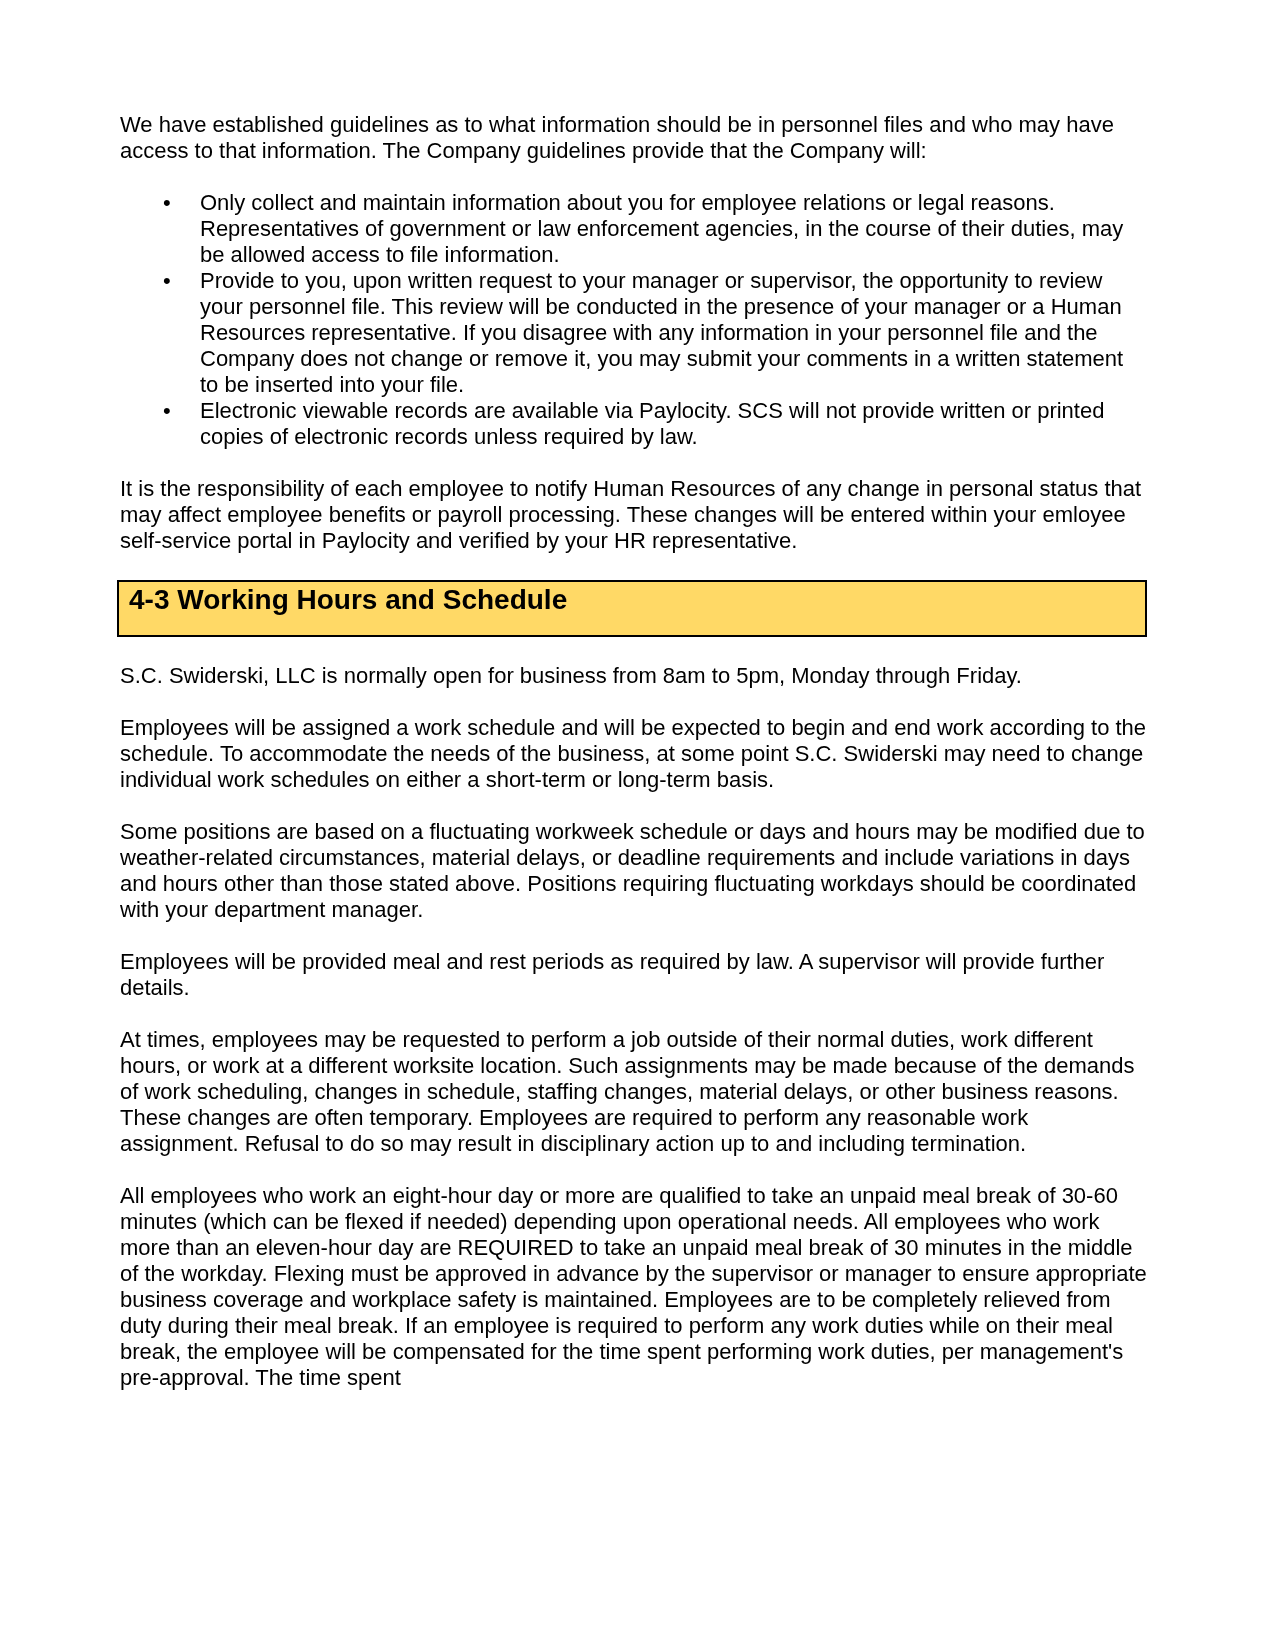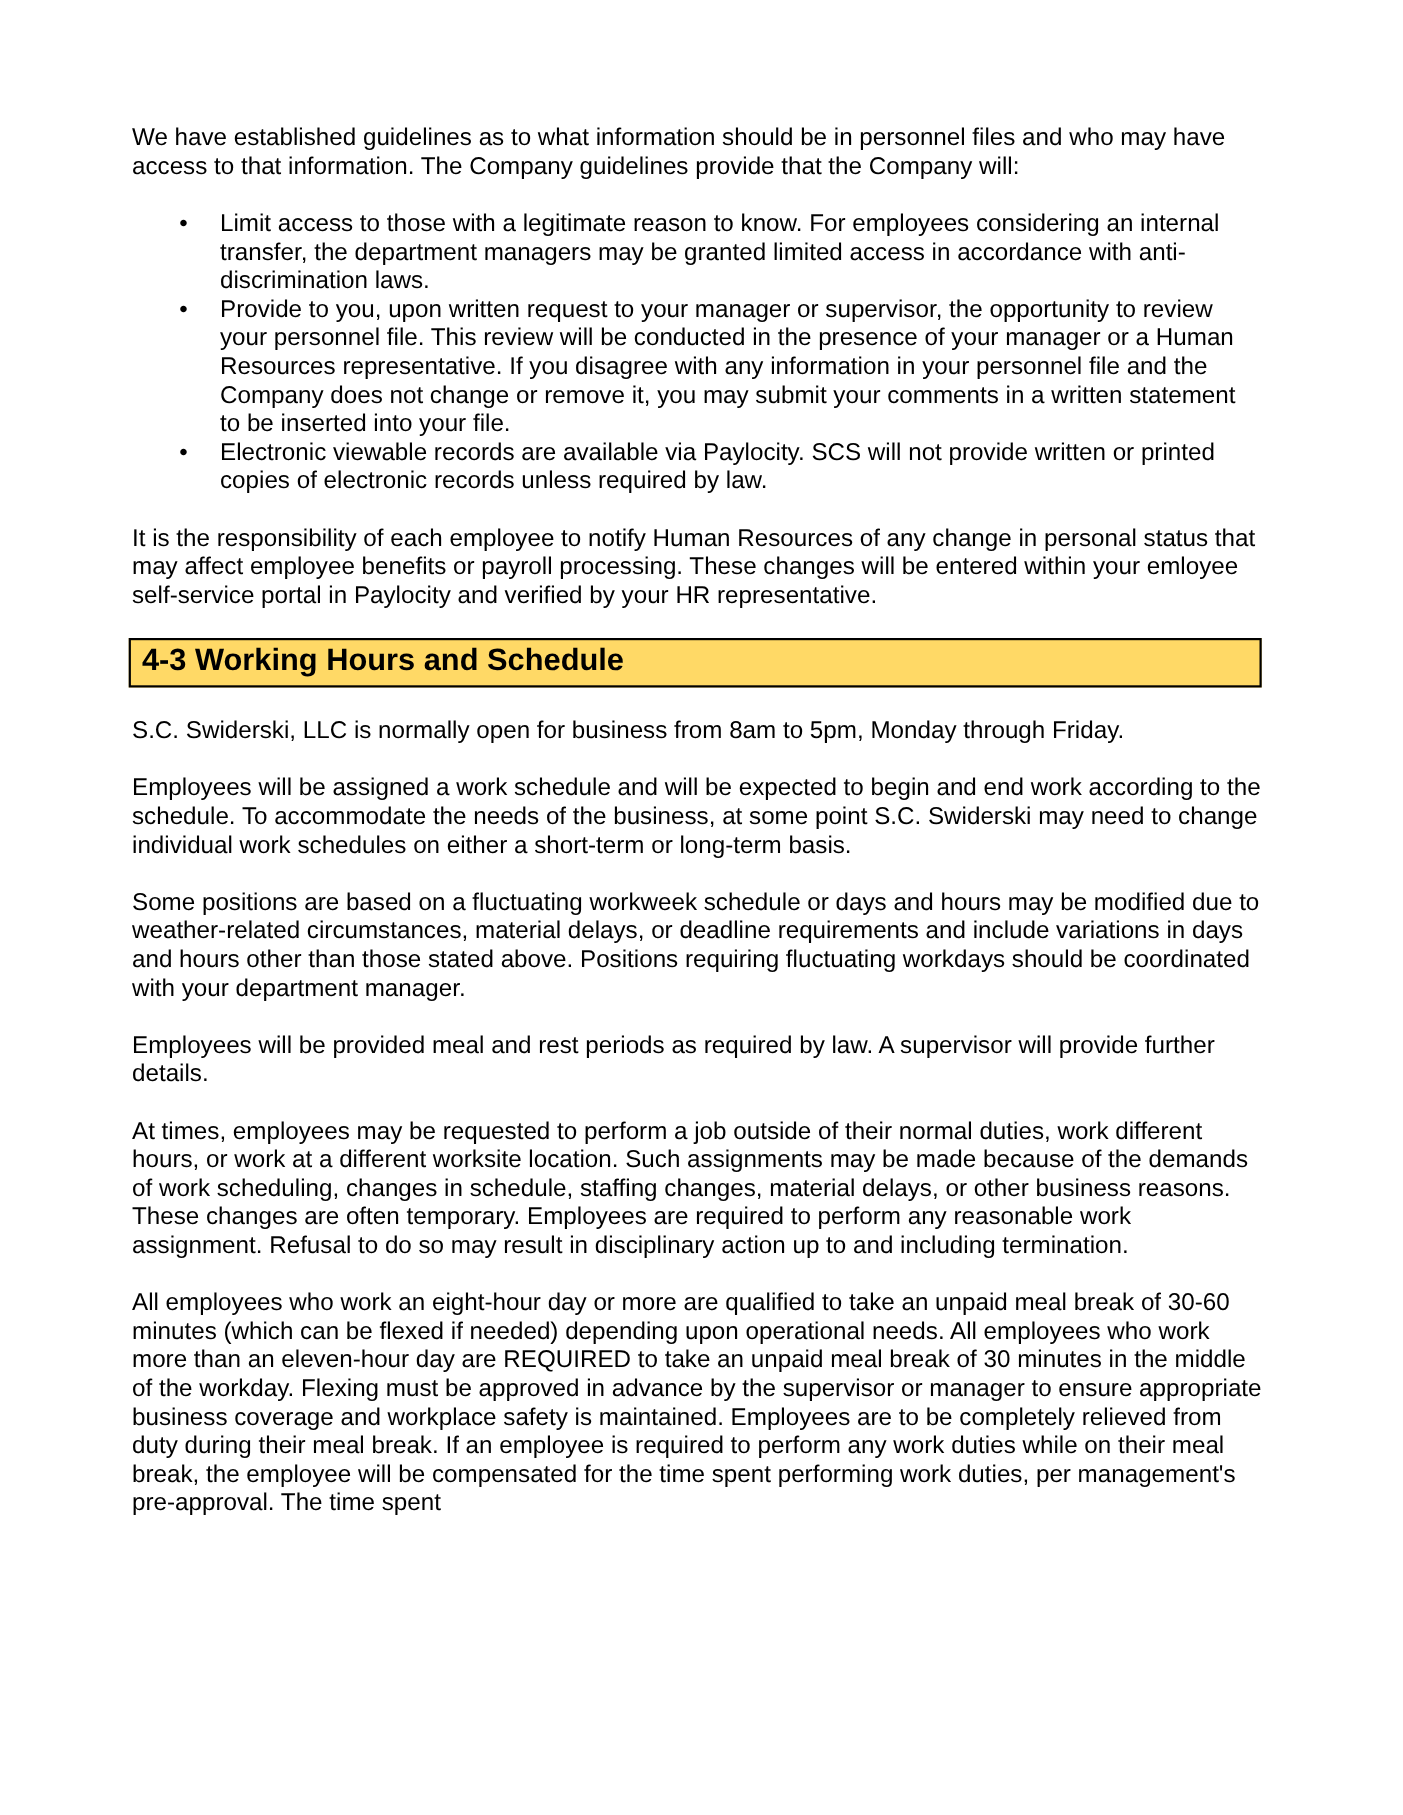--- a/index.html
+++ b/index.html
@@ -43,42 +43,42 @@
     left: 43px;
     top: 0;
   }
   h2.section-heading {
     margin: 16px 0 26px -3px;
     background: var(--heading-bg, #FFD966);
     border: 2px solid var(--heading-border, #000000);
     font-size: 28px;
     line-height: 34px;
     font-weight: bold;
-    padding: 1px 6px 6px 10px;
+    padding: 1px 6px 18px 10px;
     box-sizing: border-box;
     width: calc(100% + 3px);
   }
   .page-number {
     position: absolute;
     top: 1548px;
     right: 128px;
     font-size: 24px;
     line-height: 26px;
   }
 </style>
 </head>
 <body>
 
 <div class="page">
   <div class="content">
 
     <p>We have established guidelines as to what information should be in personnel files and who may have access to that information. The Company guidelines provide that the Company will:</p>
 
     <ul class="bullet-list">
-      <li>Limit access to those with a legitimate reason to know. For employees considering an internal transfer, the department managers may be granted limited access in accordance with anti-discrimination laws.</li>
+      <li>Only collect and maintain information about you for employee relations or legal reasons. Representatives of government or law enforcement agencies, in the course of their duties, may be allowed access to file information.</li>
       <li>Provide to you, upon written request to your manager or supervisor, the opportunity to review your personnel file. This review will be conducted in the presence of your manager or a Human Resources representative. If you disagree with any information in your personnel file and the Company does not change or remove it, you may submit your comments in a written statement to be inserted into your file.</li>
       <li>Electronic viewable records are available via Paylocity. SCS will not provide written or printed copies of electronic records unless required by law.</li>
     </ul>
 
     <p>It is the responsibility of each employee to notify Human Resources of any change in personal status that may affect employee benefits or payroll processing. These changes will be entered within your emloyee self-service portal in Paylocity and verified by your HR representative.</p>
 
     <h2 class="section-heading">4-3 Working Hours and Schedule</h2>
 
 
     <p>S.C. Swiderski, LLC is normally open for business from 8am to 5pm, Monday through Friday.</p>

